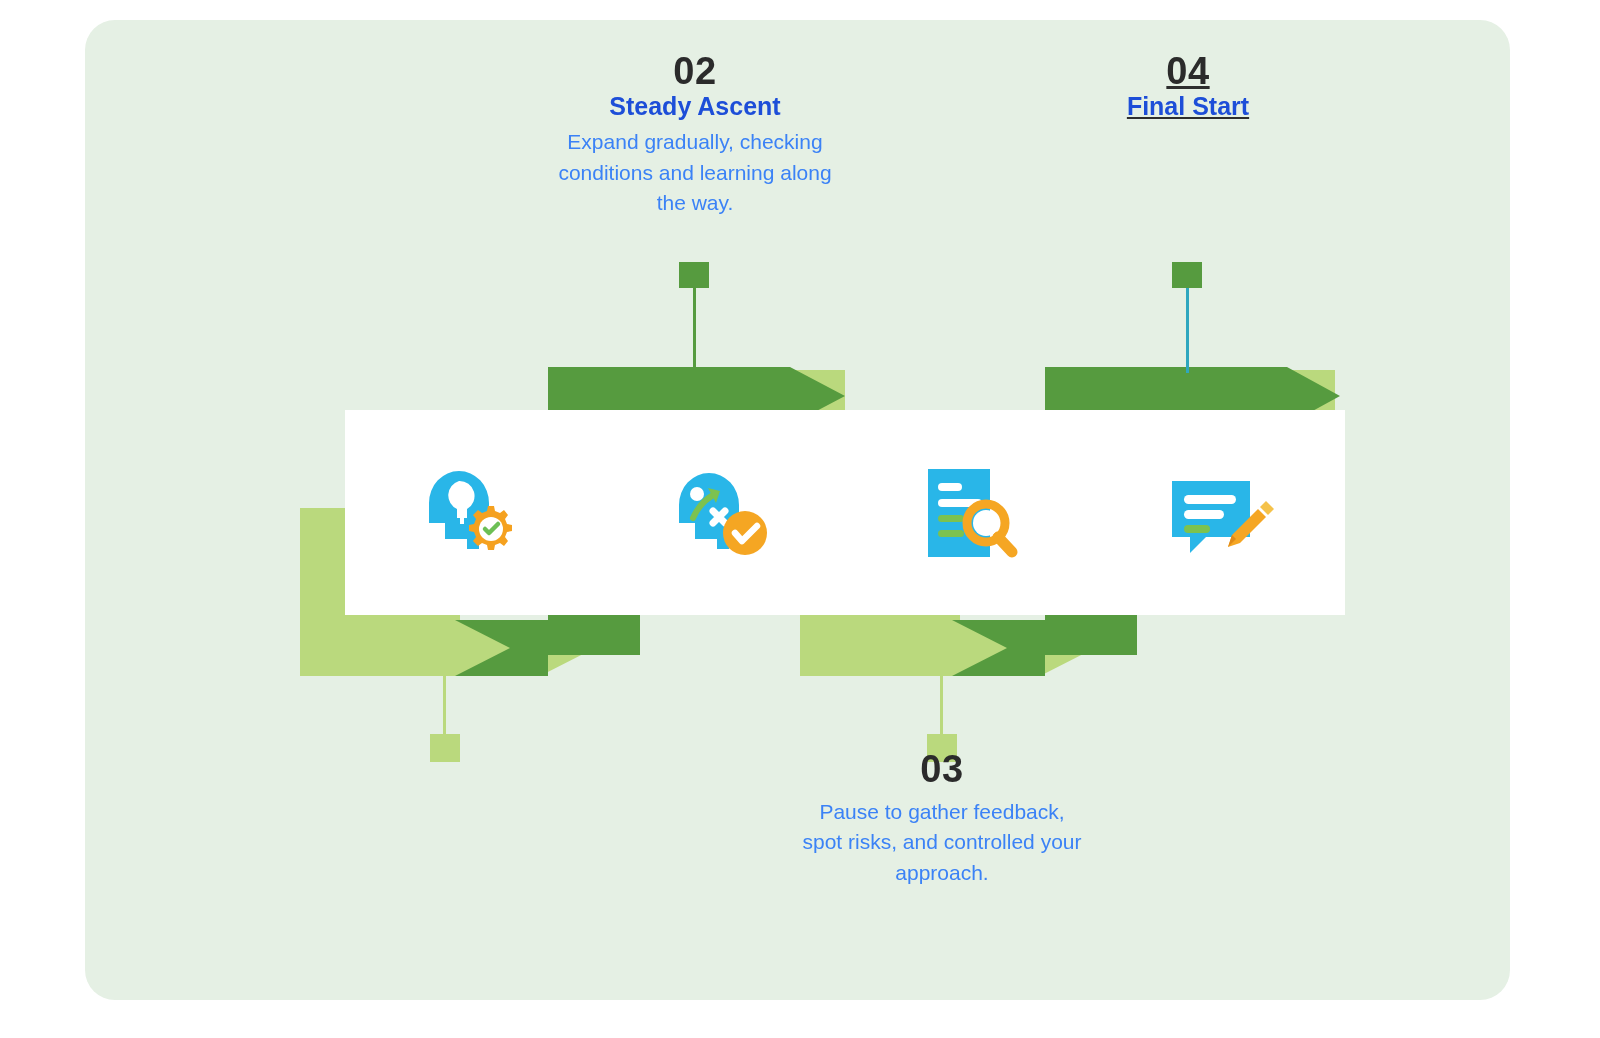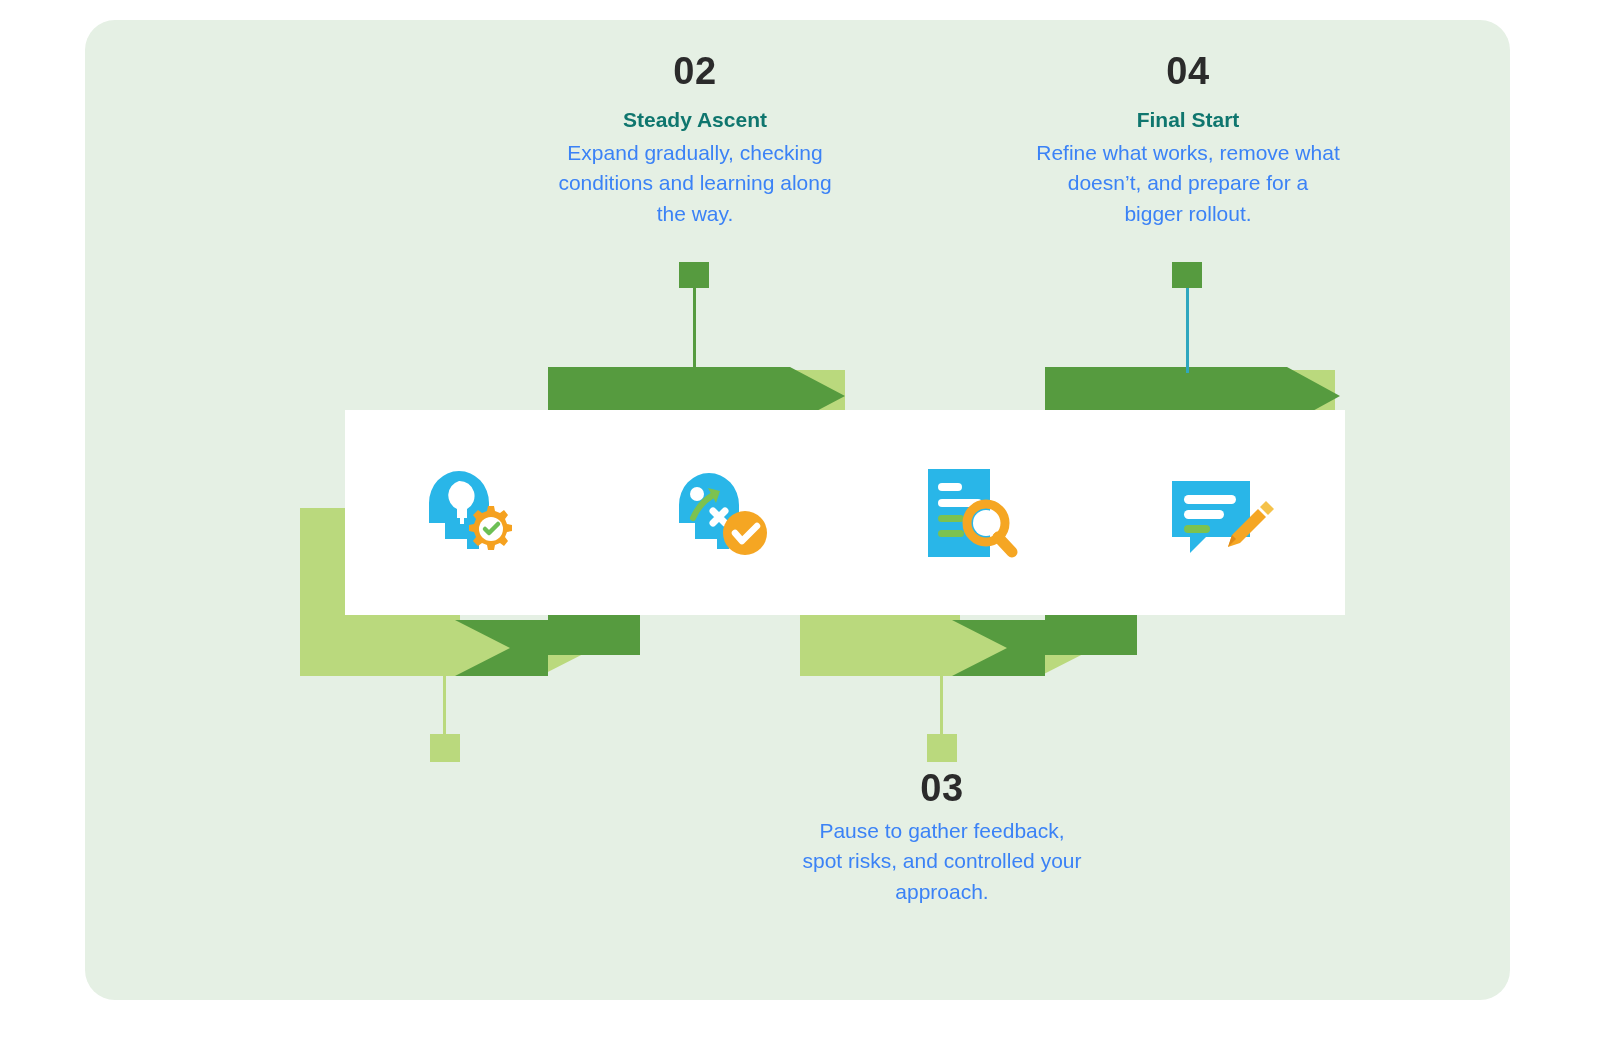--- a/index.html
+++ b/index.html
@@ -21,21 +21,21 @@
   .card svg{display:block;}
 
   
   .csquare{position:absolute;}
   .cline{position:absolute;}
 
   
   .block{position:absolute;text-align:center;color:#2e2e2e;}
   .num{font-size:38px;font-weight:bold;letter-spacing:.5px;color:#2b2b2b;
        line-height:1.05;}
-  .ttl{font-size:21px;font-weight:bold;color:#0f766e;margin-top:16px;
+  .ttl{font-size:25px;font-weight:bold;color:#1d4ed8;margin-top:1px;
        line-height:1.1;}
   .desc{font-size:21px;color:#3b82f6;line-height:1.45;margin-top:7px;}
 </style>
 </head>
 <body>
 
 <div id="stage">
 
   <div class="canvas"></div>
 
@@ -121,29 +121,26 @@
   <div class="csquare" style="left:927px;top:734px;width:30px;height:28px;background:#bad97d;"></div>
 
   <div class="block" style="left:500px;top:52px;width:390px;">
     <div class="num">02</div>
     <div class="ttl">Steady Ascent</div>
     <div class="desc" style="white-space:pre-line;">Expand gradually, checking
 conditions and learning along
 the way.</div>
   </div>
 
-  <div class="block" style="left:993px;top:52px;width:390px;">
+  <div class="block" style="left:993px;top:52px;width:390px;text-decoration:underline;">
     <div class="num">04</div>
     <div class="ttl">Final Start</div>
-    <div class="desc" style="white-space:pre-line;">Refine what works, remove what
-doesn’t, and prepare for a
-bigger rollout.</div>
   </div>
 
 
-  <div class="block" style="left:747px;top:769px;width:390px;">
+  <div class="block" style="left:747px;top:750px;width:390px;">
     <div class="num">03</div>
     <div class="desc" style="white-space:pre-line;">Pause to gather feedback,
 spot risks, and controlled your
 approach.</div>
   </div>
 
 </div>
 
 </body></html>

